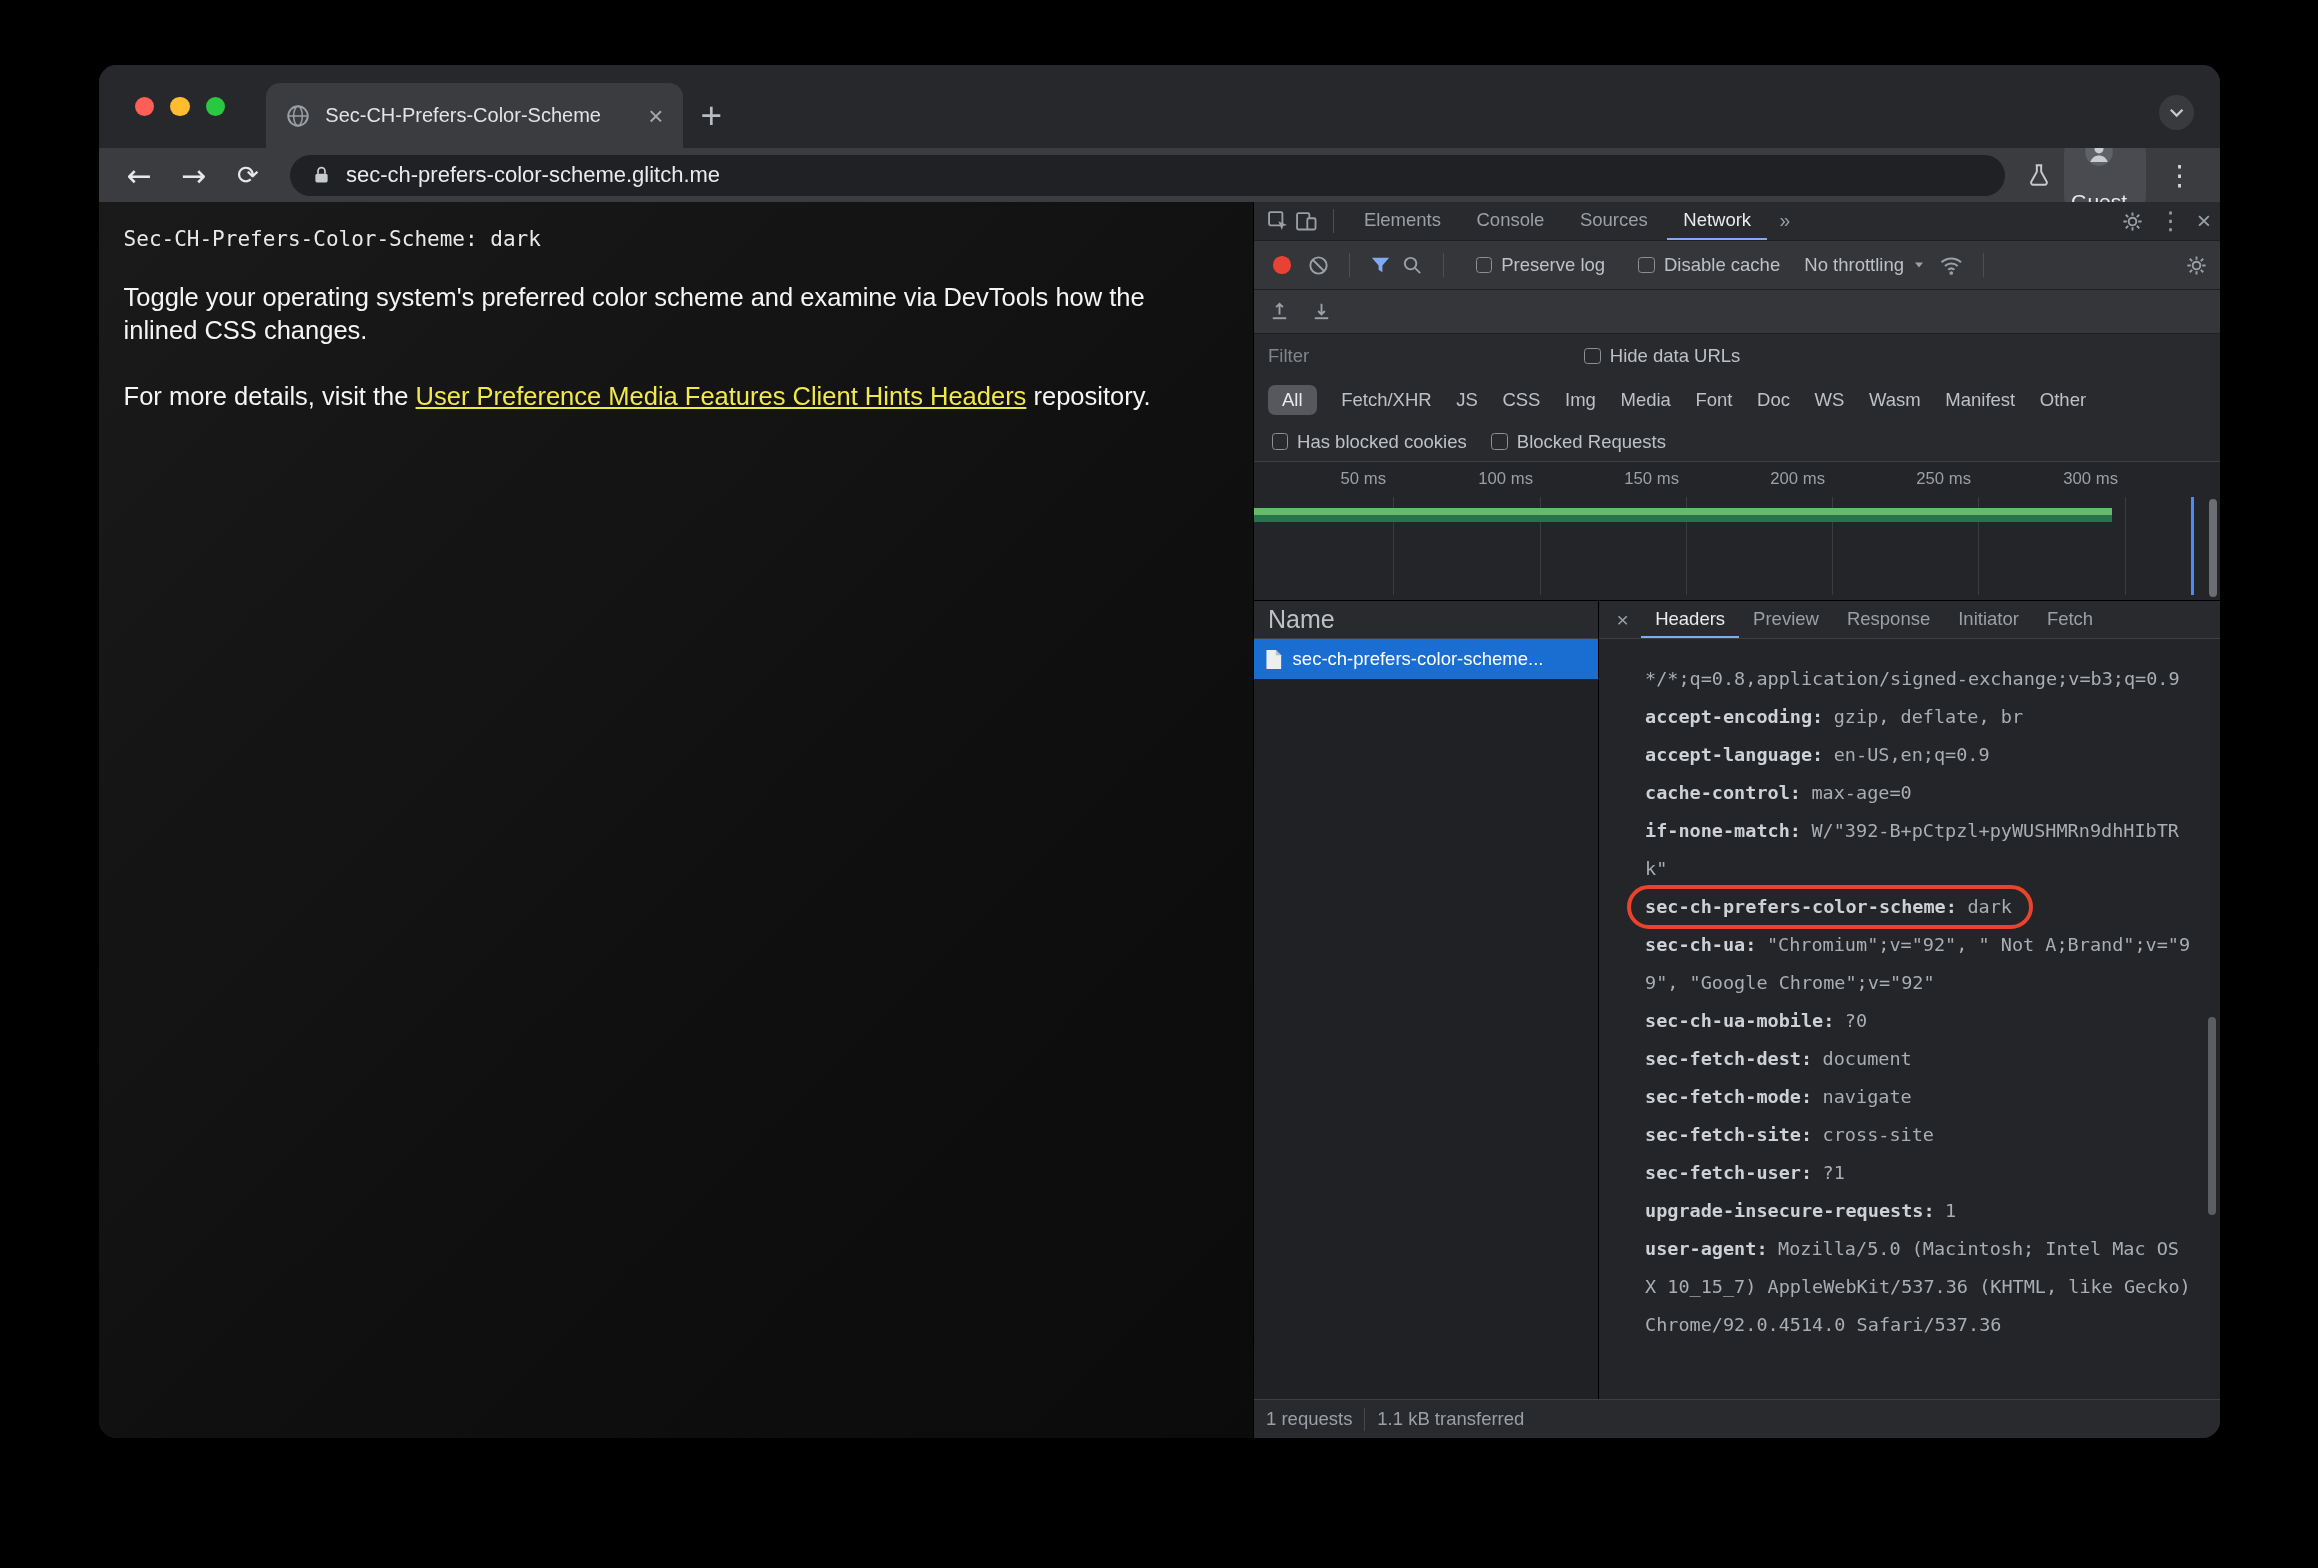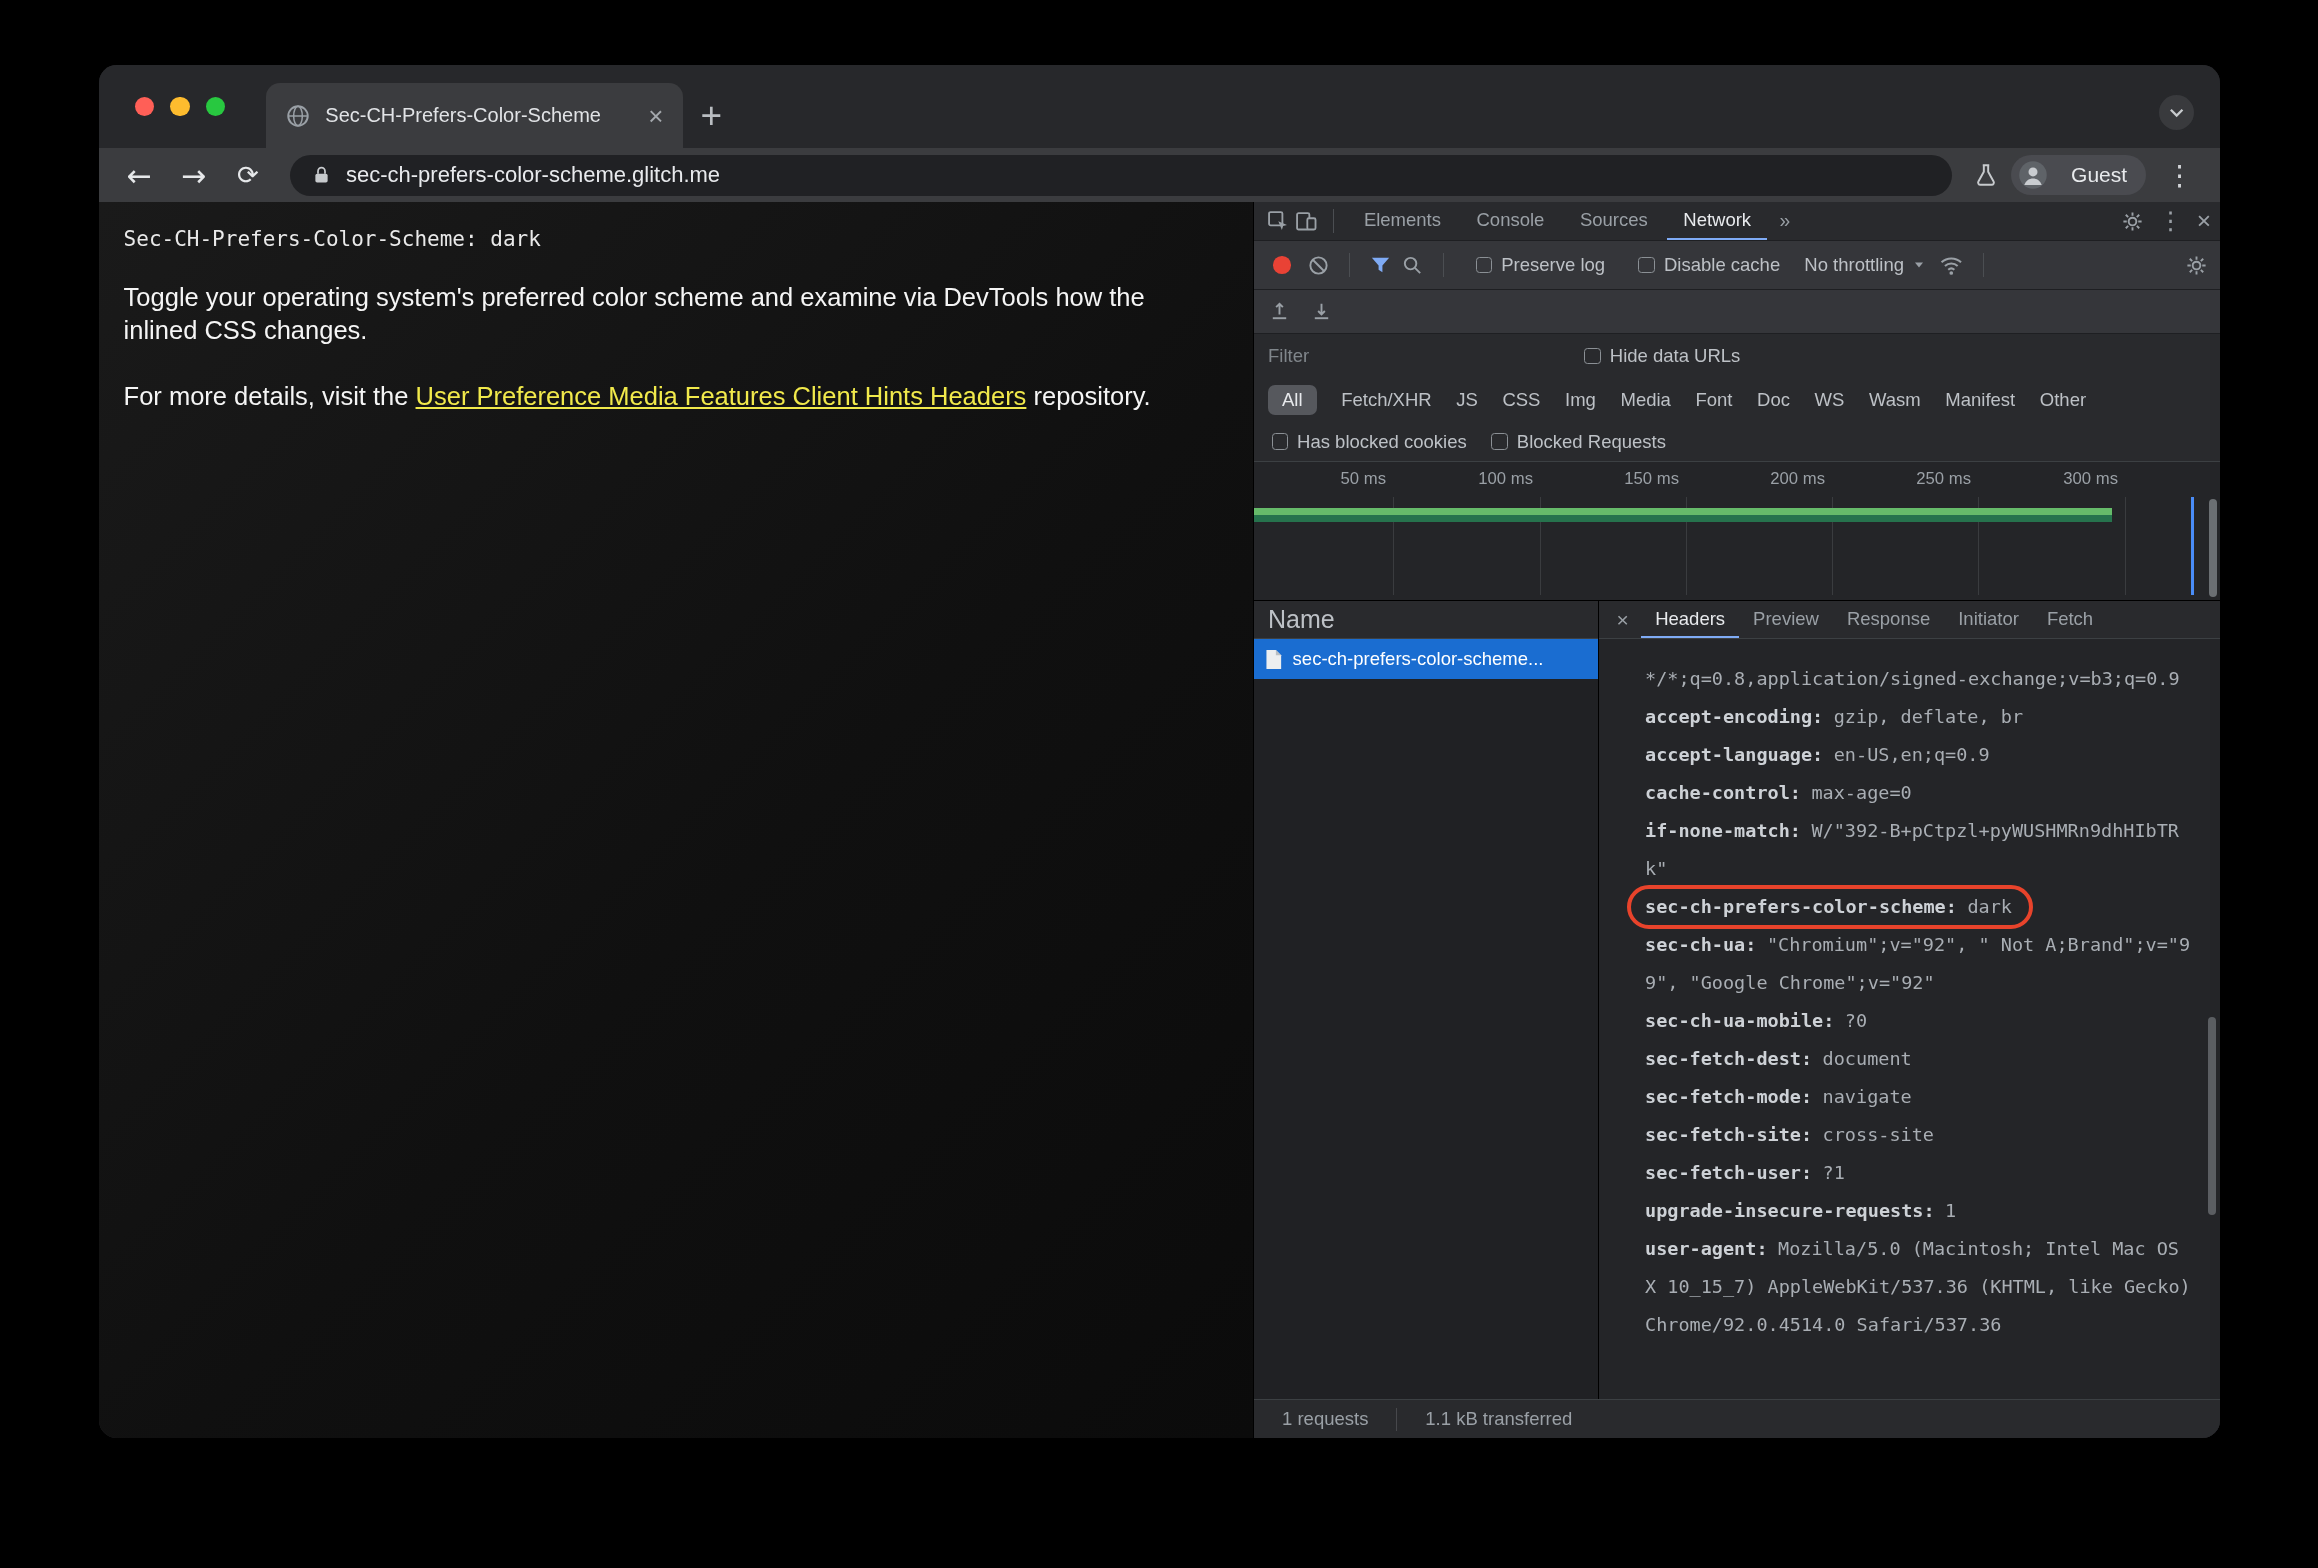--- a/index.html
+++ b/index.html
@@ -26,21 +26,21 @@
   .tabsearch { position:absolute; right:26px; top:30px; width:35px; height:35px; border-radius:50%;
                background:#393a3d; display:flex; align-items:center; justify-content:center; color:#c7cacd; }
 
   
   .toolbar { height:54px; background:#3b3c3f; display:flex; align-items:center; padding:0 19.3px; gap:12.3px; flex:none; }
   .navbtn { width:42px; text-align:center; font-size:30px; color:#e6e8ea; font-family:"DejaVu Sans",sans-serif; }
   .navbtn.reload { font-size:26px; }
   .addressbar { flex:1; height:41px; border-radius:21px; background:#202124; display:flex; align-items:center;
                 padding:0 21px; gap:14px; margin:0 8.8px; }
   .url { color:#e8eaed; font-size:22px; }
-  .chip { display:flex; align-items:center; gap:23px; background:#4a4b50; border-radius:23px; padding:5.3px 19.3px 5.3px 7px; }
+  .chip { display:flex; align-items:center; gap:23px; background:#4a4b50; border-radius:23px; padding:5.3px 19.3px 5.3px 7px;flex-direction:column; }
   .chip-label { color:#e8eaed; font-size:21px; }
   .kebab { color:#d2d5d9; font-size:28px; padding:0 7px; font-family:"DejaVu Sans",sans-serif; }
 
   
   .content { flex:1; display:flex; min-height:0; }
 
   
   .page { width:1154px; flex:none; background:linear-gradient(135deg,#1a1a1a 0%,#101010 55%,#0b0b0b 100%);
           padding:24.6px 32px 0 24.6px; }
   .page .code { font-family:"DejaVu Sans Mono",monospace; font-size:21px; color:#e9e9e9; margin-bottom:30px; }
@@ -109,21 +109,21 @@
               font-family:"DejaVu Sans Mono",monospace; font-size:18.5px; line-height:38px; color:#a9aeb4; }
   .hline { width:549px; word-break:break-all; position:relative; }
   .hkey { font-weight:bold; color:#cdd1d6; margin-right:10.5px; }
   .hkey:empty { margin-right:0; }
   .ring { position:absolute; left:-17.6px; top:-3.5px; width:406px; height:44px;
           border:4.4px solid var(--annotation_red,#e8432b); border-radius:24px; pointer-events:none; }
   .pane-scroll { position:absolute; right:4.4px; top:378px; width:8px; height:198px; background:#5b5e62; border-radius:4.4px; }
 
   
   .dt-status { height:39px; background:#292a2d; border-top:0.9px solid #3c4043; display:flex; align-items:center; font-size:18.5px; color:#9aa0a6; flex:none; }
-  .status-item { padding:0 28px; white-space:nowrap; }
+  .status-item { padding:0 12px; white-space:nowrap; }
   .status-div { width:0.9px; height:23px; background:#47484c; }
 </style>
 </head>
 <body>
 
 <div class="stage">
   <div class="window">
 
     <div class="tabstrip">
       <div class="traffic">

